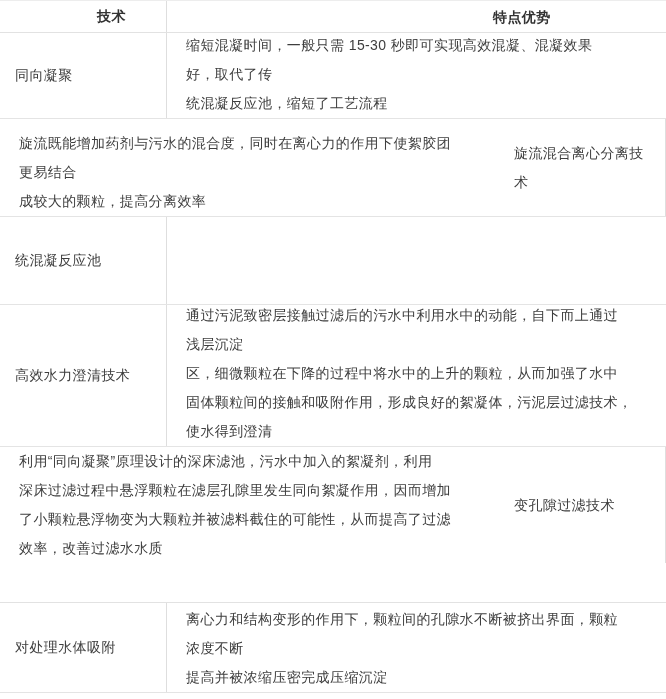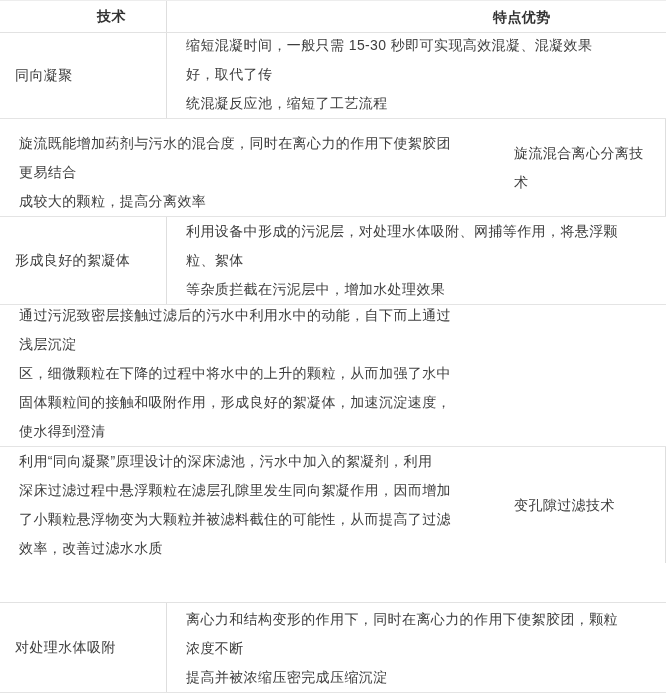--- a/index.html
+++ b/index.html
@@ -102,35 +102,33 @@
 更易结合
 成较大的颗粒，提高分离效率</span>
     </div>
     <div class="cell tech">
       <span class="txt">旋流混合离心分离技术</span>
     </div>
   </div>
 
   <div class="trow r3">
     <div class="cell tech">
-      <span class="txt">形成良好的絮凝体</span>
-    </div>
-    <div class="cell feat">
-      <span class="txt">利用设备中形成的污泥层，对处理水体吸附、网捕等作用，将悬浮颗
-粒、絮体
-等杂质拦截在污泥层中，增加水处理效果</span>
+      <span class="txt">统混凝反应池</span>
     </div>
   </div>
 
   <div class="trow r4">
+    <div class="cell tech">
+      <span class="txt">高效水力澄清技术</span>
+    </div>
     <div class="cell feat">
       <span class="txt">通过污泥致密层接触过滤后的污水中利用水中的动能，自下而上通过
 浅层沉淀
 区，细微颗粒在下降的过程中将水中的上升的颗粒，从而加强了水中
-固体颗粒间的接触和吸附作用，形成良好的絮凝体，加速沉淀速度，
+固体颗粒间的接触和吸附作用，形成良好的絮凝体，污泥层过滤技术，
 使水得到澄清</span>
     </div>
   </div>
 
   <div class="trow r5">
     <div class="cell feat">
       <span class="txt">利用“同向凝聚”原理设计的深床滤池，污水中加入的絮凝剂，利用
 深床过滤过程中悬浮颗粒在滤层孔隙里发生同向絮凝作用，因而增加
 了小颗粒悬浮物变为大颗粒并被滤料截住的可能性，从而提高了过滤
 效率，改善过滤水水质</span>
@@ -140,19 +138,19 @@
     </div>
   </div>
 
   <div class="section-gap"></div>
 
   <div class="trow r6">
     <div class="cell tech">
       <span class="txt">对处理水体吸附</span>
     </div>
     <div class="cell feat">
-      <span class="txt">离心力和结构变形的作用下，同时在离心力的作用下使絮胶团，颗粒
+      <span class="txt">离心力和结构变形的作用下，颗粒间的孔隙水不断被挤出界面，颗粒
 浓度不断
 提高并被浓缩压密完成压缩沉淀</span>
     </div>
   </div>
 
 </div>
 
 </body></html>

